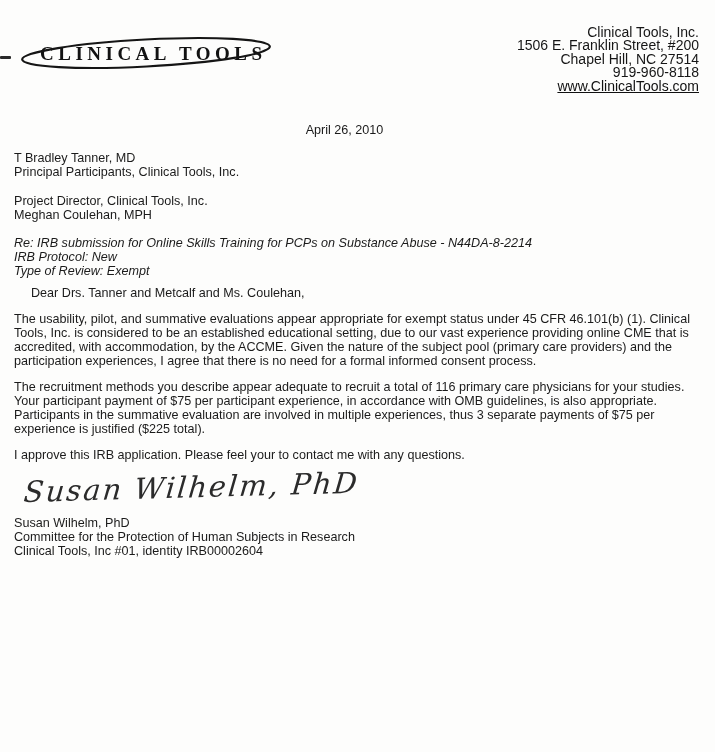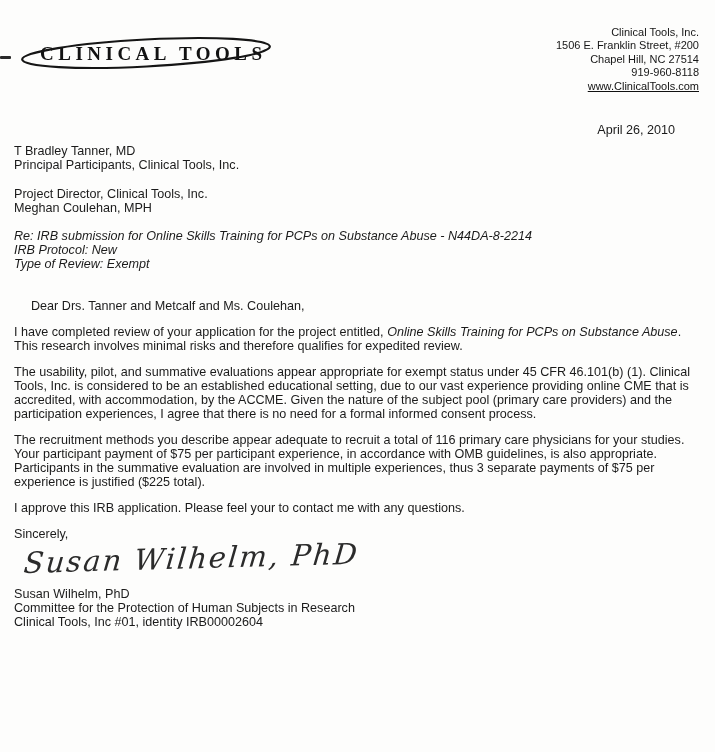--- a/index.html
+++ b/index.html
@@ -15,41 +15,41 @@
     font-size: 12.6px;
     line-height: 14px;
     padding: 26px 16px 0 14px;
     overflow: hidden;
   }
   
   .letterhead { display: flex; justify-content: space-between; align-items: flex-start; }
   .logo-wrap { margin-top: 6px; margin-left: 4px; }
   .address {
     text-align: right;
-    font-size: 11px;
+    font-size: 14px;
     line-height: 13.4px;
     color: #161616;
   }
   .website {
     text-decoration: underline;
     color: #111;
     cursor: pointer;
   }
   
   .date-line {
     margin-top: 30px;
-    text-align: right;
+    text-align: center;
     padding-right: 24px;
   }
   
-  .recipients { margin-top: 7px; }
+  .recipients { margin-top: 14px; }
   .recipient { margin-bottom: 12px; }
   .recipient.extra-gap { margin-top: 15px; }
   
-  .re-block { margin-top: 14px; font-style: italic; margin-bottom: 28px; }
+  .re-block { margin-top: 14px; font-style: italic; margin-bottom: 8px; }
   
   .para { margin: 0 0 12px 0; }
   .salutation { margin: 0 0 12px 17px; }
   .italic { font-style: italic; }
   .closing { margin: 2px 0 2px 0; }
   
   .signature {
     font-family: "DejaVu Serif", serif;
     font-style: italic;
     font-size: 29px;
@@ -109,29 +109,27 @@
   </div>
 
   <div class="re-block">
     <div>Re: IRB submission for Online Skills Training for PCPs on Substance Abuse - N44DA-8-2214</div>
     <div>IRB Protocol: New</div>
     <div>Type of Review: Exempt</div>
   </div>
 
   <p class="salutation">Dear Drs. Tanner and Metcalf and Ms. Coulehan,</p>
 
-  <p class="para"><span>I have completed review of your application for the project entitled, </span><span class="italic">Online Skills Training for PCPs on Substance Abuse</span><span>. This research involves minimal risks and therefore qualifies for expedited review.</span></p>
 
   <p class="para">The usability, pilot, and summative evaluations appear appropriate for exempt status under 45 CFR 46.101(b) (1). Clinical Tools, Inc. is considered to be an established educational setting, due to our vast experience providing online CME that is accredited, with accommodation, by the ACCME. Given the nature of the subject pool (primary care providers) and the participation experiences, I agree that there is no need for a formal informed consent process.</p>
 
   <p class="para">The recruitment methods you describe appear adequate to recruit a total of 116 primary care physicians for your studies. Your participant payment of $75 per participant experience, in accordance with OMB guidelines, is also appropriate. Participants in the summative evaluation are involved in multiple experiences, thus 3 separate payments of $75 per experience is justified ($225 total).</p>
 
   <p class="para">I approve this IRB application. Please feel your to contact me with any questions.</p>
 
-  <p class="closing">Sincerely,</p>
 
   <div class="signature">Susan Wilhelm, PhD</div>
 
   <div class="signoff">
     <div>Susan Wilhelm, PhD</div>
     <div>Committee for the Protection of Human Subjects in Research</div>
     <div>Clinical Tools, Inc #01, identity IRB00002604</div>
   </div>
 
 </div>

